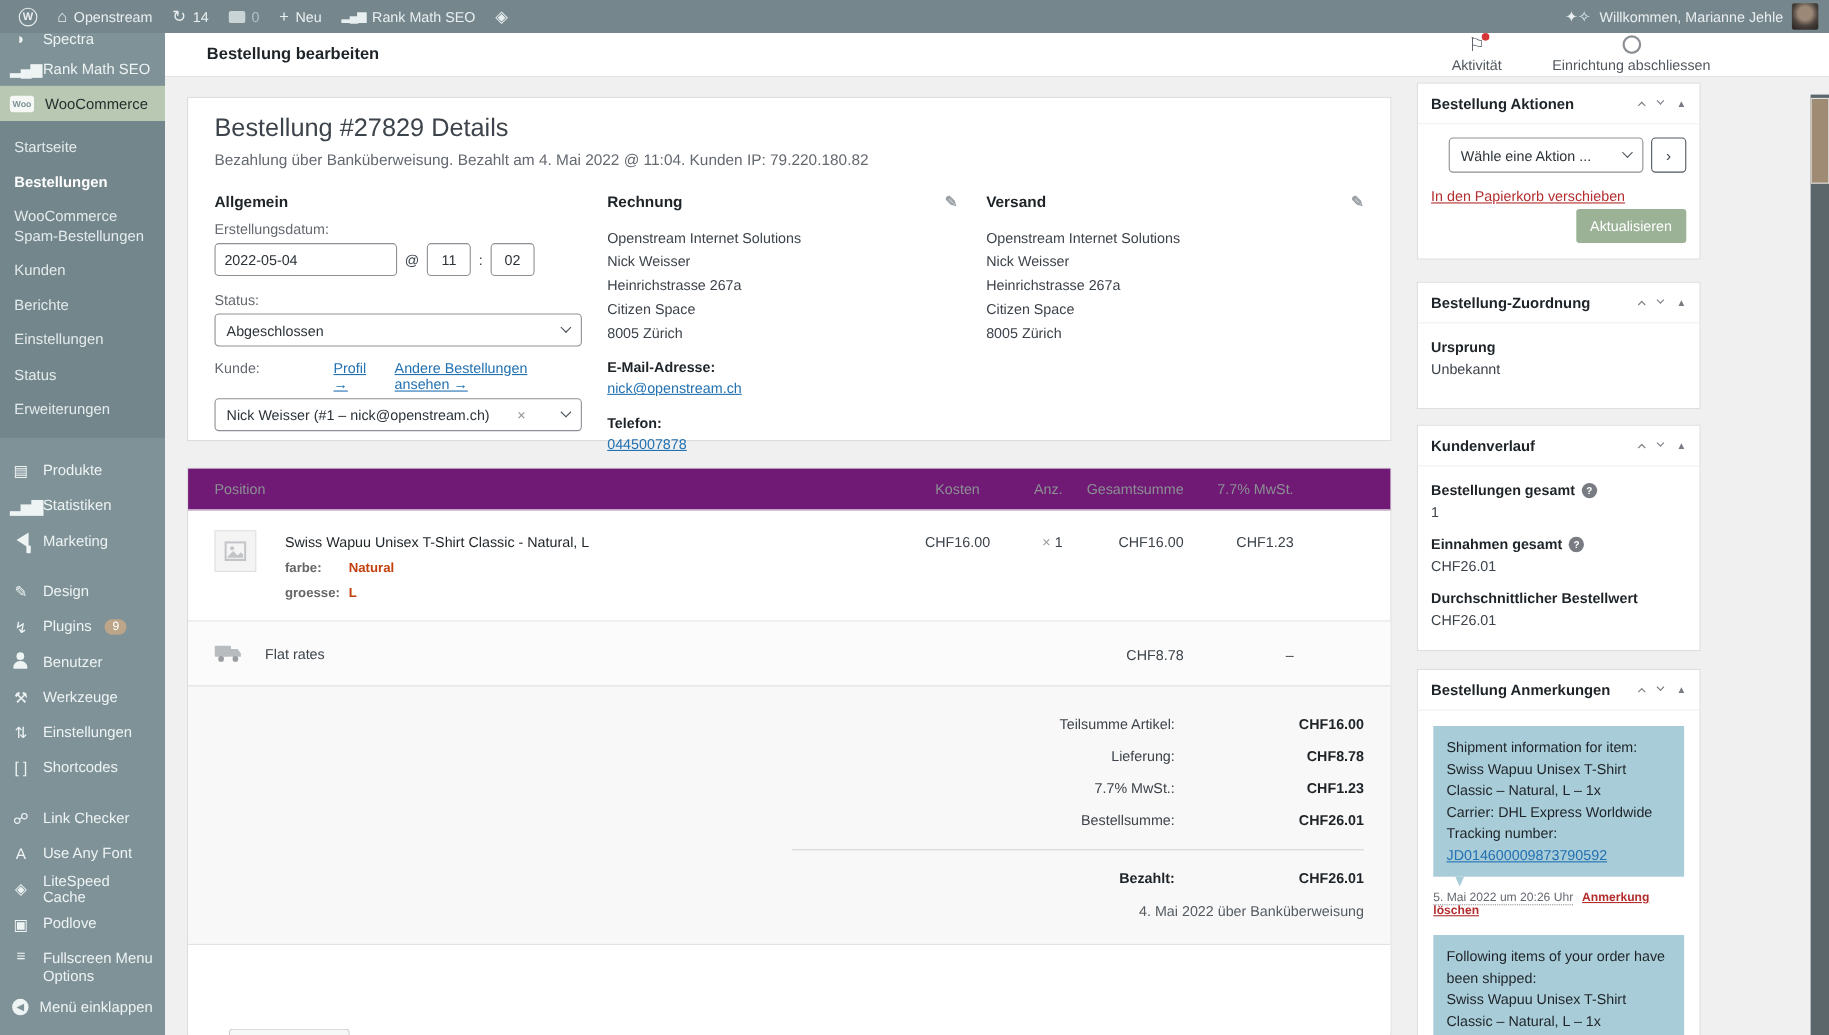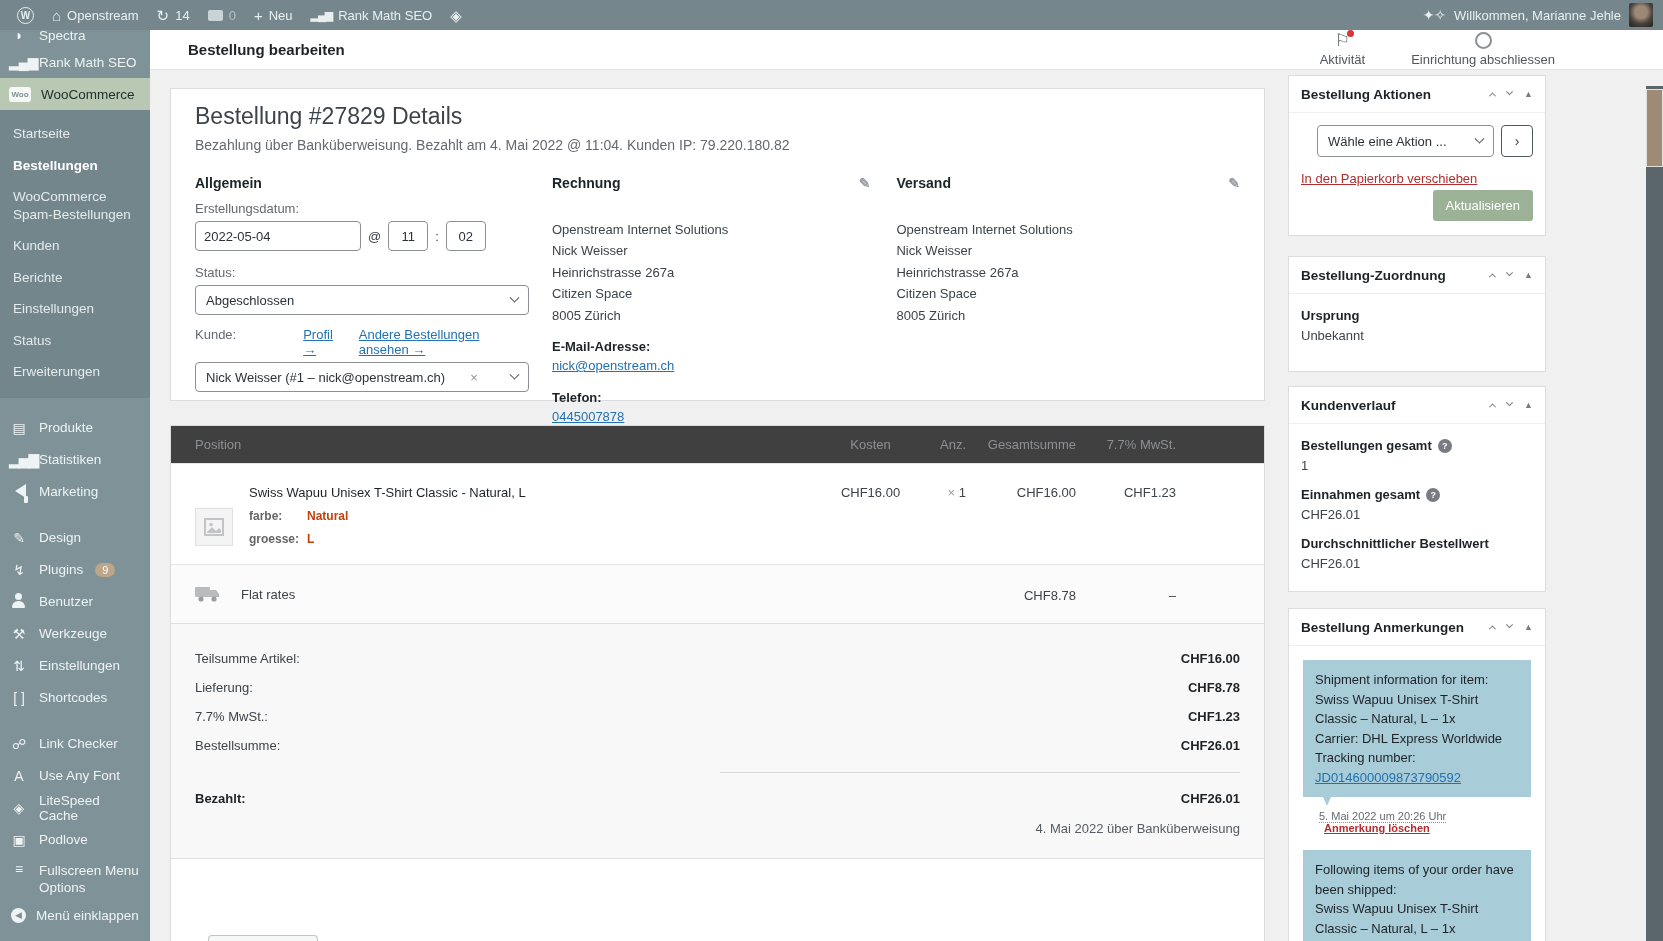--- a/index.html
+++ b/index.html
@@ -96,45 +96,45 @@
     display:flex; align-items:center; padding:0 10px; color:#2c3338; cursor:pointer; width:334px; }
   .fake-select .chev { margin-left:auto; }
   .chev { display:inline-block; width:7px; height:7px; border-right:1.8px solid #50575e; border-bottom:1.8px solid #50575e; }
   .chev.down { transform:rotate(45deg) translate(-2px,-2px); }
   .chev.up { transform:rotate(-135deg) translate(-1px,-1px); }
   .chev.sm { width:5px; height:5px; border-color:#787c82; }
   .kunde-row { display:flex; align-items:baseline; gap:15px; margin:12px 0 5px; }
   .kunde-row .field-label { margin:0; }
   .blue-link { color:#2271b1; cursor:pointer; }
   .clear-x { color:#8c8f94; margin-left:auto; padding-right:8px; font-size:13px; }
-  .addr { line-height:1.65; color:#3c434a; margin-top:28px; }
+  .addr { line-height:1.65; color:#3c434a; margin-top:15px; }
   .addr div { min-height:18px; }
   .contact-label { font-weight:bold; color:#1d2327; margin:13px 0 4px; }
 
   
   #items-panel { position:absolute; left:20px; top:395px; width:1095px; height:530px; padding:0; }
   .cols-right { display:flex; flex:0 0 auto; }
   .c-cost { width:95px; text-align:center; } .c-qty { width:48px; text-align:right; }
   .c-total { width:110px; text-align:right; } .c-tax { width:100px; text-align:right; }
-  .items-head { display:flex; align-items:center; background:#404040; border-bottom:1px solid #e5e5e5;
+  .items-head { display:flex; align-items:center; background:#701a75; border-bottom:1px solid #e5e5e5;
     padding:11px 88px 11px 24px; color:#8c8f94; }
   .items-head .c-pos { flex:1; }
   .item-row { display:flex; padding:18px 88px 18px 24px; align-items:flex-start; }
-  .item-main { flex:1; display:flex; gap:16px;align-items:flex-end; }
+  .item-main { flex:1; display:flex; gap:26px; }
   .thumb { width:38px; height:38px; background:#f4f4f4; border:1px solid #e0e0e0; display:flex; align-items:center; justify-content:center; }
   .item-name { color:#1d2327; margin-top:3px; }
   .meta-row { display:flex; margin-top:9px; font-size:12px; }
   .meta-row .mlabel { font-weight:bold; color:#666; width:58px; }
   .meta-row .mvalue { color:#c2410c;font-weight:bold; }
   .money { color:#3c434a; margin-top:3px; }
   .qty-x { color:#9a9a9a; }
   .ship-row { display:flex; padding:20px 88px 20px 24px; align-items:center; border-top:1px solid #e5e5e5; background:#fbfbfb; }
   .ship-main { flex:1; display:flex; align-items:center; gap:20px; }
   .totals { background:#f8f8f8; border-top:1px solid #dfdfdf; padding:20px 24px 12px; }
-  .t-row { display:flex; justify-content:space-between; align-items:baseline; padding:7px 0; }
+  .t-row { display:flex; justify-content:flex-end; align-items:baseline; padding:7px 0;gap:40px; }
   .t-label { color:#3c434a; }
   .t-value { width:132px; text-align:right; font-weight:bold; color:#1d2327; }
   .t-divider { border-top:1px solid #d5d5d5; width:520px; margin:12px 0 6px auto; }
   .paid-via { text-align:right; color:#545b62; padding:8px 0 10px; }
   .items-actions { border-top:1px solid #dfdfdf; background:#fff; height:80px; position:relative; }
   .cutoff-btn { position:absolute; left:37px; top:76px; width:110px; height:12px;
     border:1px solid #c3c4c7; border-bottom:none; border-radius:4px 4px 0 0; background:#f6f7f7; }
 
   
   #side-col { position:absolute; left:1138px; top:45px; width:258px; }
@@ -155,21 +155,21 @@
     font-size:13px; cursor:pointer; font-family:"Liberation Sans",sans-serif; }
   .kv-strong { font-weight:bold; color:#1d2327; }
   .kv-value { margin:5px 0 0; }
   .attribution-inside { padding:14px 12px 28px; }
   .hist-row { margin-bottom:14px; }
   .help-tip { display:inline-flex; width:14px; height:14px; border-radius:50%; background:#787c82; color:#fff;
     font-size:9px; font-weight:bold; align-items:center; justify-content:center; margin-left:6px; vertical-align:1px; }
   .note-box { background:#a9ccd9; padding:10px 12px; color:#1d2327; line-height:1.5; position:relative; }
   .note-box:after { content:""; position:absolute; left:20px; bottom:-9px;
     border:9px solid transparent; border-top-color:#a9ccd9; border-bottom-width:0; border-right-width:4px; border-left-width:4px; }
-  .note-meta { margin:13px 16px 16px; font-size:11px; }
+  .note-meta { margin:13px 0 16px; font-size:11px; }
   .note-date { color:#646970; text-decoration:none; border-bottom:1px dotted #8c8f94; }
   .note-del { color:#b32d2e; margin-left:5px; font-weight:bold; font-size:11px; }
   .notes-inside { padding:14px 14px 10px; }
 </style>
 </head>
 <body>
 
 <div id="adminbar">
   <div class="ab-item">
     <span class="wp-logo-circle">W</span>

